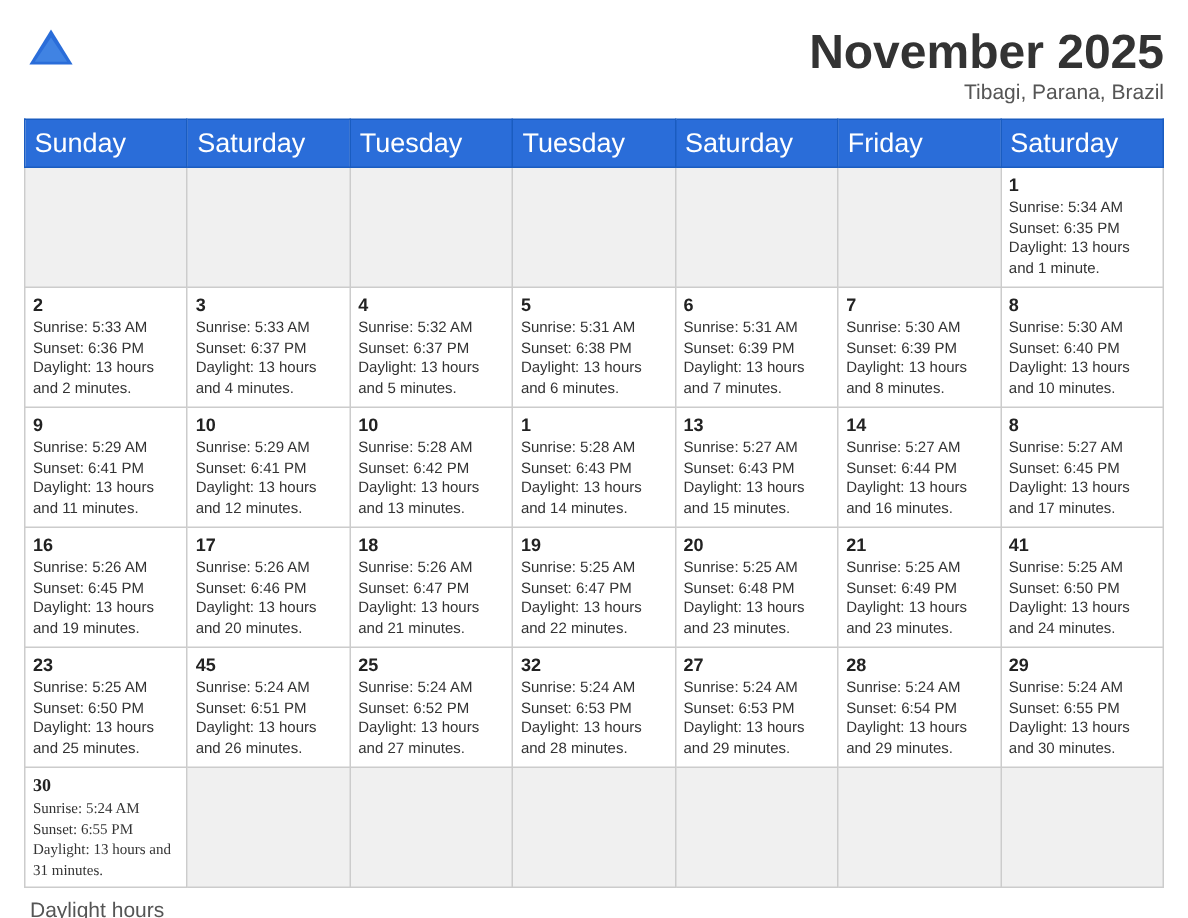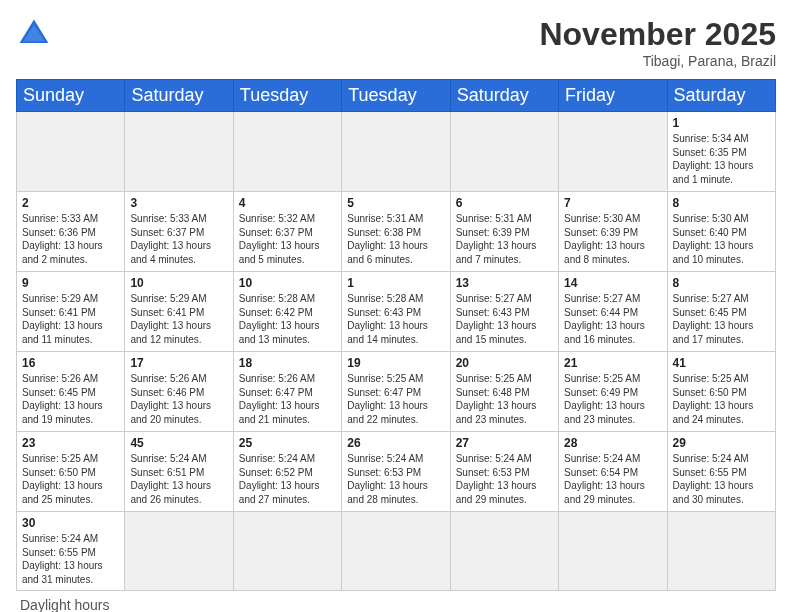--- a/index.html
+++ b/index.html
@@ -67,20 +67,21 @@
       font-size: 10.5px;
       color: #333;
       height: 80px;
       background: #fff;
     }
     td.empty {
       background: #f0f0f0;
     }
     td.last-row {
       height: 70px;
+      font-family: Liberation Serif, serif;
     }
     .day-num {
       font-size: 12px;
       font-weight: bold;
       margin-bottom: 2px;
       color: #222;
     }
     .cell-text {
       font-size: 10px;
       line-height: 1.35;
@@ -231,21 +232,21 @@
         </td>
         <td>
           <div class="day-num">45</div>
           <div class="cell-text">Sunrise: 5:24 AM<br>Sunset: 6:51 PM<br>Daylight: 13 hours and 26 minutes.</div>
         </td>
         <td>
           <div class="day-num">25</div>
           <div class="cell-text">Sunrise: 5:24 AM<br>Sunset: 6:52 PM<br>Daylight: 13 hours and 27 minutes.</div>
         </td>
         <td>
-          <div class="day-num">26</div>
+          <div class="day-num">32</div>
           <div class="cell-text">Sunrise: 5:24 AM<br>Sunset: 6:53 PM<br>Daylight: 13 hours and 28 minutes.</div>
         </td>
         <td>
           <div class="day-num">27</div>
           <div class="cell-text">Sunrise: 5:24 AM<br>Sunset: 6:53 PM<br>Daylight: 13 hours and 29 minutes.</div>
         </td>
         <td>
           <div class="day-num">28</div>
           <div class="cell-text">Sunrise: 5:24 AM<br>Sunset: 6:54 PM<br>Daylight: 13 hours and 29 minutes.</div>
         </td>

